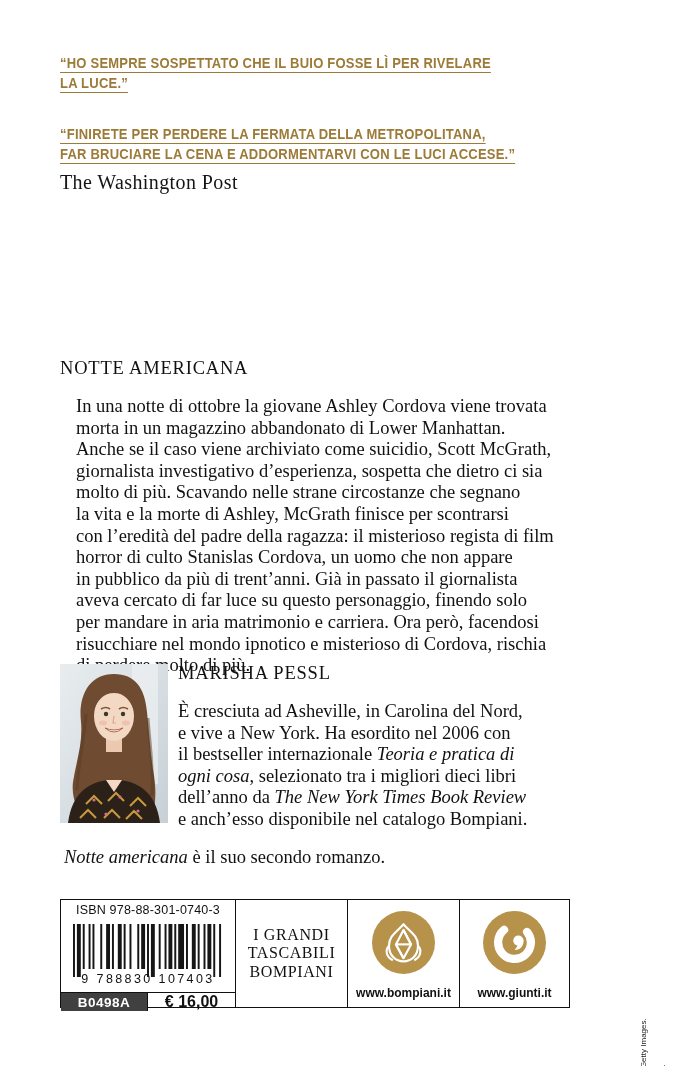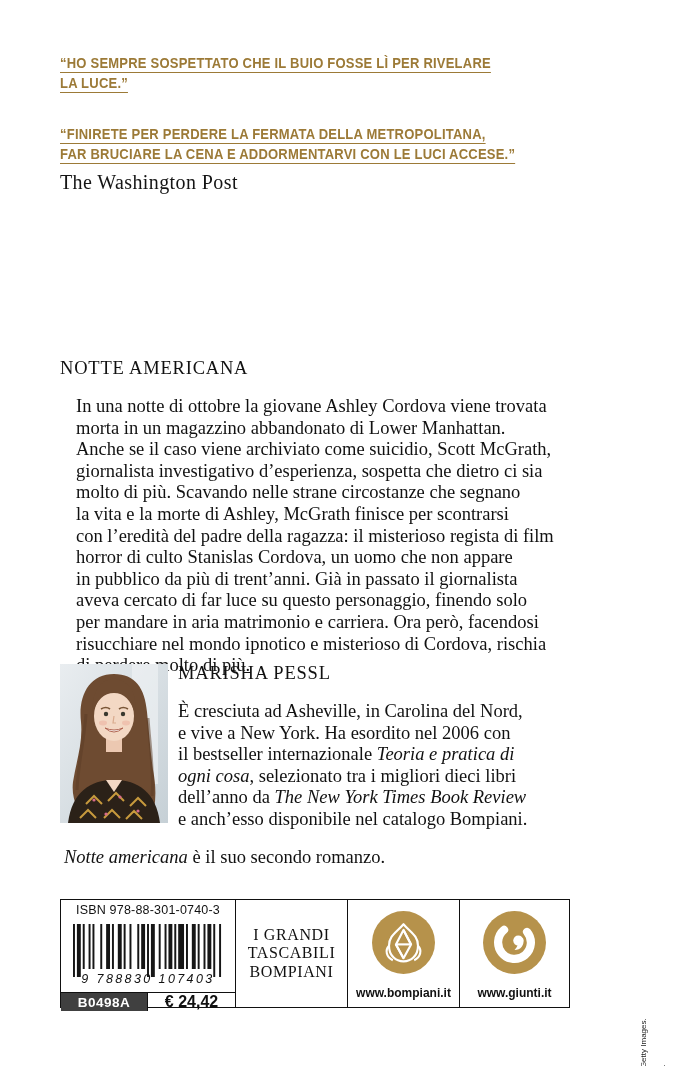--- a/index.html
+++ b/index.html
@@ -26,21 +26,21 @@
   
   .strip{position:absolute;left:60px;top:899px;width:510px;height:109px;display:flex;
          border:1.5px solid #111;box-sizing:border-box;background:#fff;}
   .cell{box-sizing:border-box;border-right:1.5px solid #111;}
   .c1{width:175px;display:flex;flex-direction:column;gap:6px;}
   .isbn{font-family:"Liberation Sans",sans-serif;font-size:12.5px;letter-spacing:.2px;
         text-align:center;padding-top:3px;color:#111;}
   .bars-wrap{margin:1px auto 0;height:50px;}
   svg.bars rect{fill:#161616;}
   .digits{font-family:"Liberation Sans",sans-serif;font-size:12.5px;letter-spacing:2.4px;
-          text-align:center;margin-top:-8px;color:#111;font-style:italic;}
+          text-align:center;margin-top:-8px;color:#111;}
   .code-row{margin-top:auto;display:flex;height:24px;border-top:1.5px solid #111;box-sizing:border-box;}
   .code{width:86px;background:#404040;color:#fff;display:flex;align-items:center;justify-content:center;
         font-family:"Liberation Sans",sans-serif;font-weight:bold;font-size:13.5px;letter-spacing:.5px;}
   .price{flex:1;display:flex;align-items:center;justify-content:center;border-left:1.5px solid #111;
          font-family:"Liberation Sans",sans-serif;font-weight:bold;font-size:16px;color:#111;}
   .c2{width:112px;display:flex;align-items:center;justify-content:center;}
   .series{font-family:"Liberation Serif",serif;font-size:16px;line-height:18.5px;letter-spacing:.6px;
           text-align:center;white-space:pre-line;color:#111;}
   .c3{width:112px;} .c4{flex:1;border-right:none;}
   .logo-cell{display:flex;flex-direction:column;align-items:center;justify-content:space-between;
@@ -168,21 +168,21 @@
             <rect x="127.68" y="0" width="1.95" height="45"></rect>
             <rect x="133.52" y="0" width="1.95" height="45"></rect>
             <rect x="137.42" y="0" width="3.90" height="45"></rect>
             <rect x="143.26" y="0" width="1.95" height="53"></rect>
             <rect x="149.10" y="0" width="1.95" height="53"></rect>
           </svg>
       </div>
       <div class="digits">9 788830 107403</div>
       <div class="code-row">
         <div class="code">B0498A</div>
-        <div class="price">€ 24,42</div>
+        <div class="price">€ 16,00</div>
       </div>
     </div>
 
     <div class="cell c2">
       <div class="series">I GRANDI
 TASCABILI
 BOMPIANI</div>
     </div>
 
     <div class="cell c3 logo-cell">

